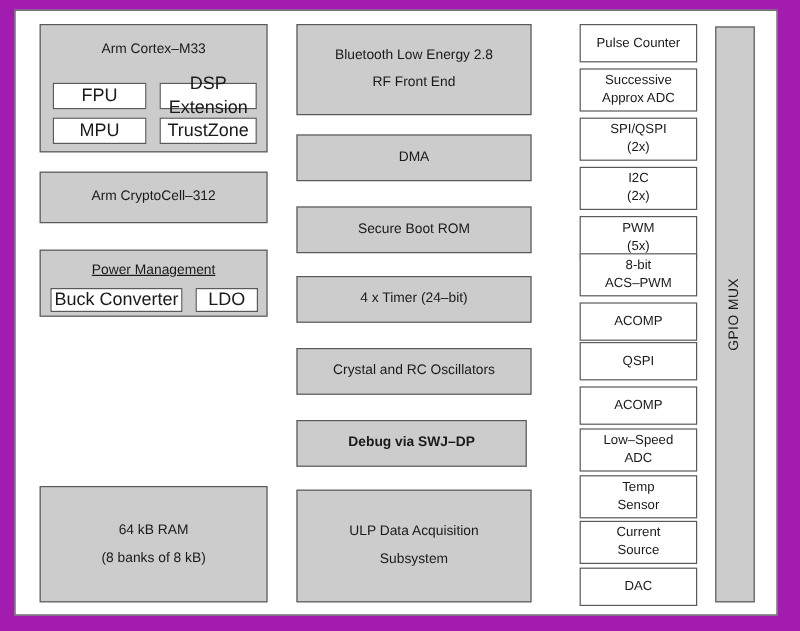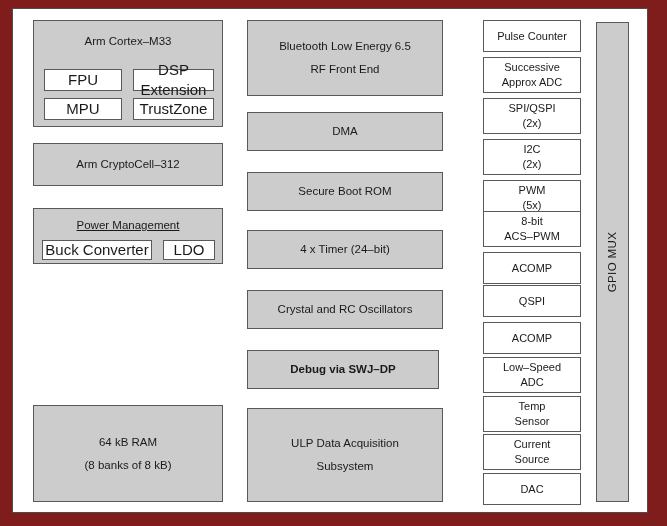--- a/index.html
+++ b/index.html
@@ -10,21 +10,21 @@
   }
   body {
     font-family: "Liberation Sans", sans-serif;
     color: #1a1a1a;
   }
 
   #diagram {
     position: relative;
     width: 667px;
     height: 526px;
-    background: #7f1d1d;
+    background: #a21caf;
     overflow: hidden;
   }
 
   
   .outer-frame {
     position: absolute;
     left: 12px;
     top: 8px;
     width: 636px;
     height: 505px;
@@ -128,21 +128,21 @@
     <div class="sub" style="left:129px; top:31px; width:52px; height:20px;">LDO</div>
   </div>
 
 
   <div class="blk" style="left:33px; top:405px; width:190px; height:97px;">
     <span class="line">64 kB RAM</span>
     <span class="line" style="margin-top:6px;">(8 banks of 8 kB)</span>
   </div>
 
   <div class="blk" style="left:247px; top:20px; width:196px; height:76px;">
-    <span class="line">Bluetooth Low Energy 6.5</span>
+    <span class="line">Bluetooth Low Energy 2.8</span>
     <span class="line" style="margin-top:6px;">RF Front End</span>
   </div>
 
   <div class="blk" style="left:247px; top:112px; width:196px; height:39px;">
     <span class="line">DMA</span>
   </div>
 
   <div class="blk" style="left:247px; top:172px; width:196px; height:39px;">
     <span class="line">Secure Boot ROM</span>
   </div>

